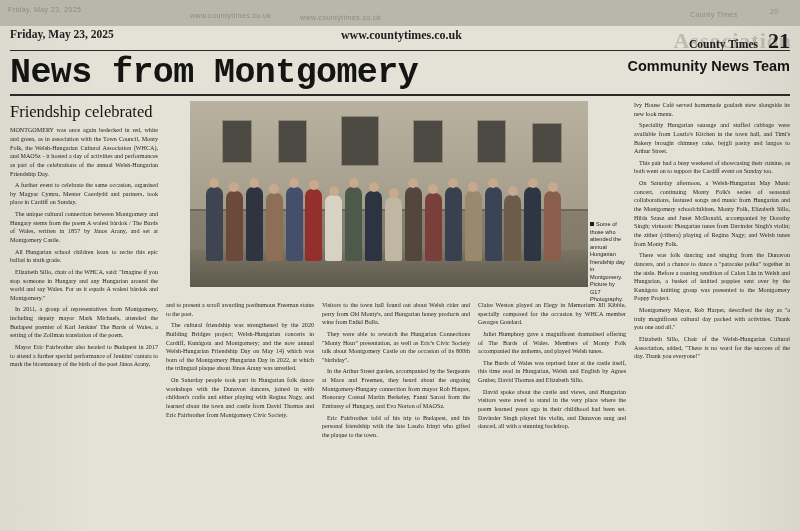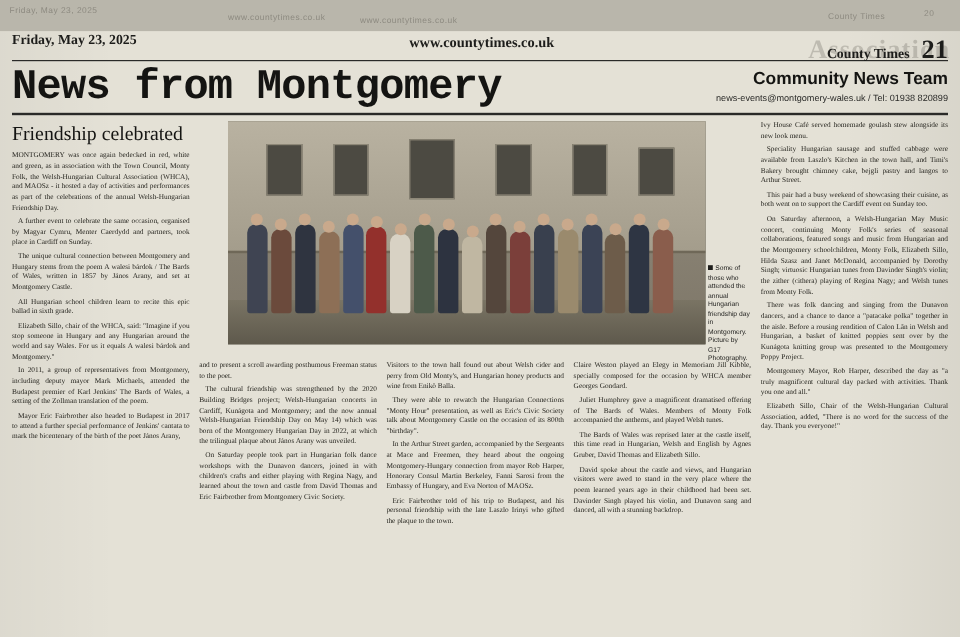--- a/index.html
+++ b/index.html
@@ -255,21 +255,20 @@
       <div class="mast-right">
         <div class="mast-title">County Times</div>
         <div class="mast-page">21</div>
       </div>
     </div>
 
     <div class="titlerow">
       <div class="headline">News from Montgomery</div>
       <div class="cnt-block">
         <div class="cnt-title">Community News Team</div>
-        <div class="cnt-sub">news-events@montgomery-wales.uk / Tel: 01938 820899</div>
       </div>
     </div>
 
     <div class="content">
 
       <div class="col c1">
         <div class="subhead">Friendship celebrated</div>
         <p>MONTGOMERY was once again bedecked in red, white and green, as in association with the Town Council, Monty Folk, the Welsh-Hungarian Cultural Association (WHCA), and MAOSz - it hosted a day of activities and performances as part of the celebrations of the annual Welsh-Hungarian Friendship Day.</p>
         <p>A further event to celebrate the same occasion, organised by Magyar Cymru, Menter Caerdydd and partners, took place in Cardiff on Sunday.</p>
         <p>The unique cultural connection between Montgomery and Hungary stems from the poem A walesi bárdok / The Bards of Wales, written in 1857 by János Arany, and set at Montgomery Castle.</p>

